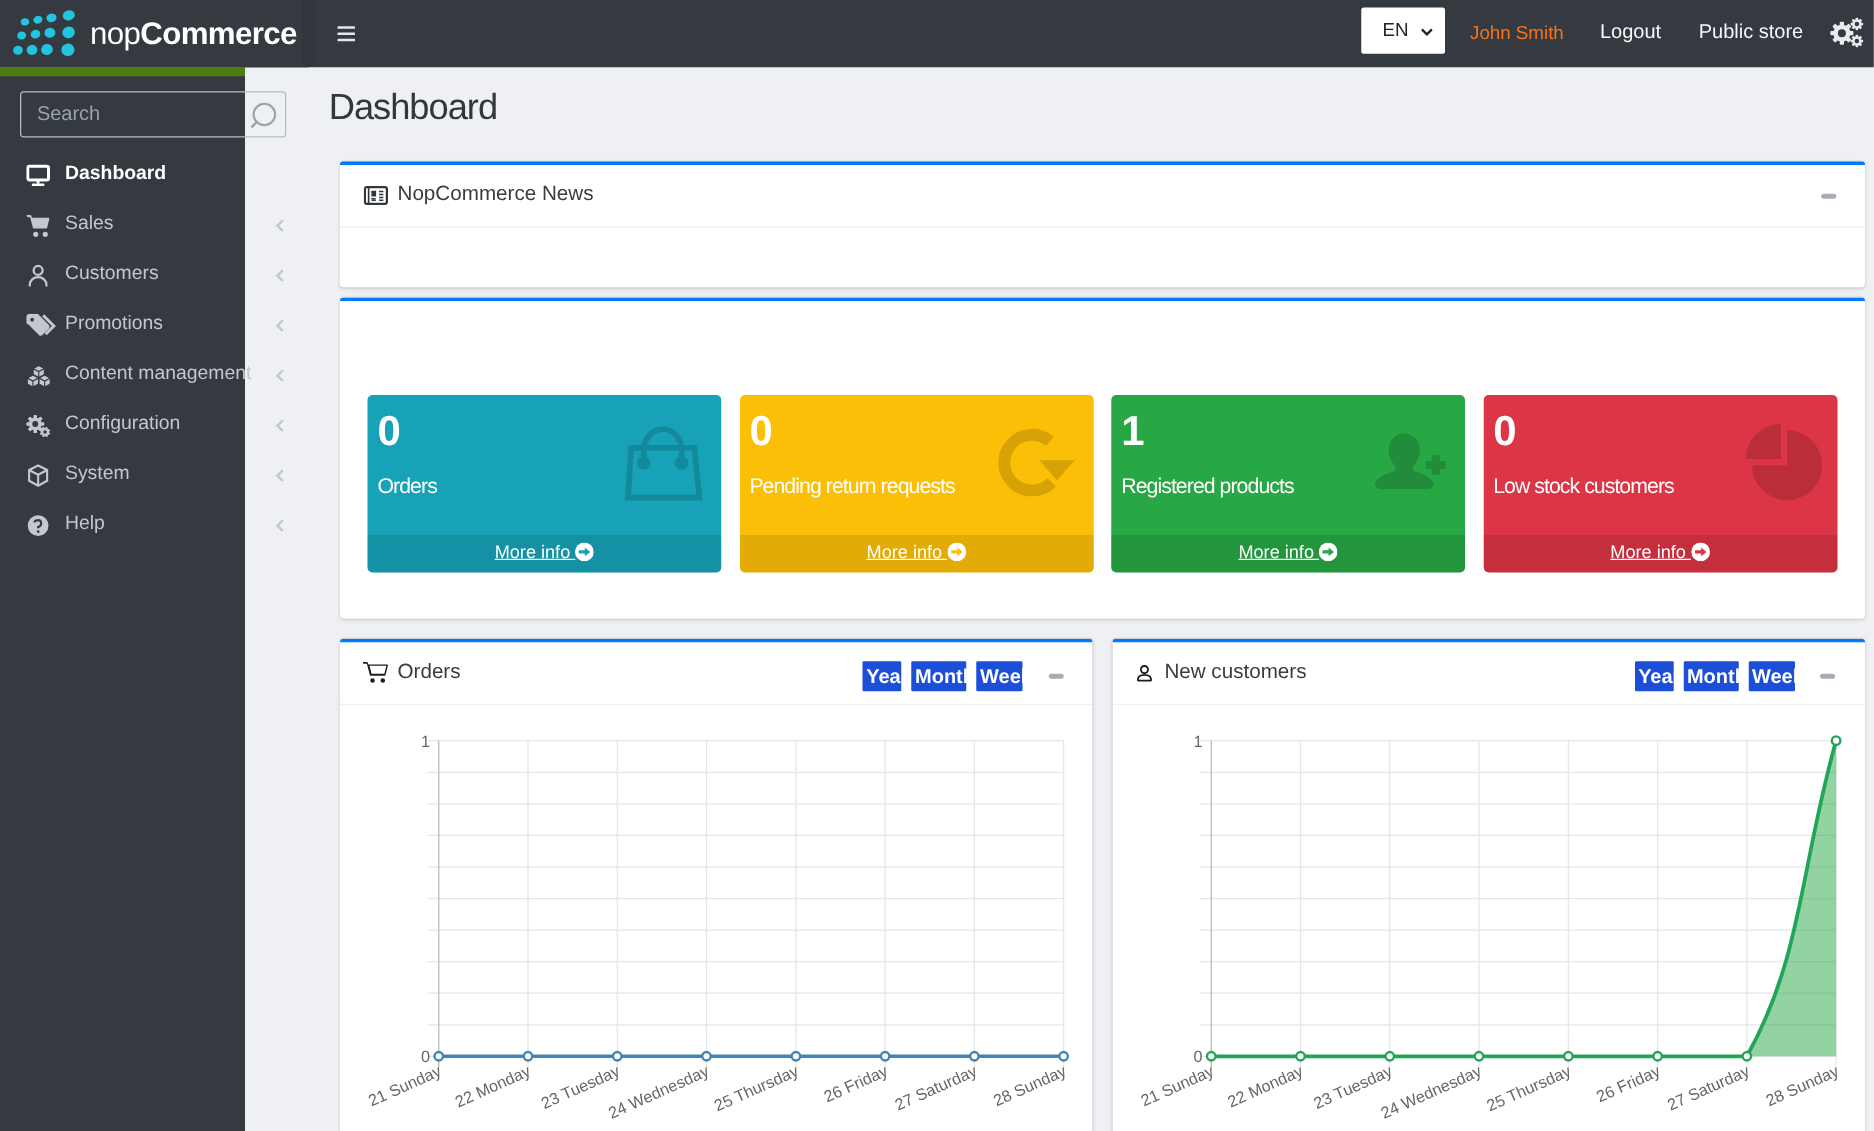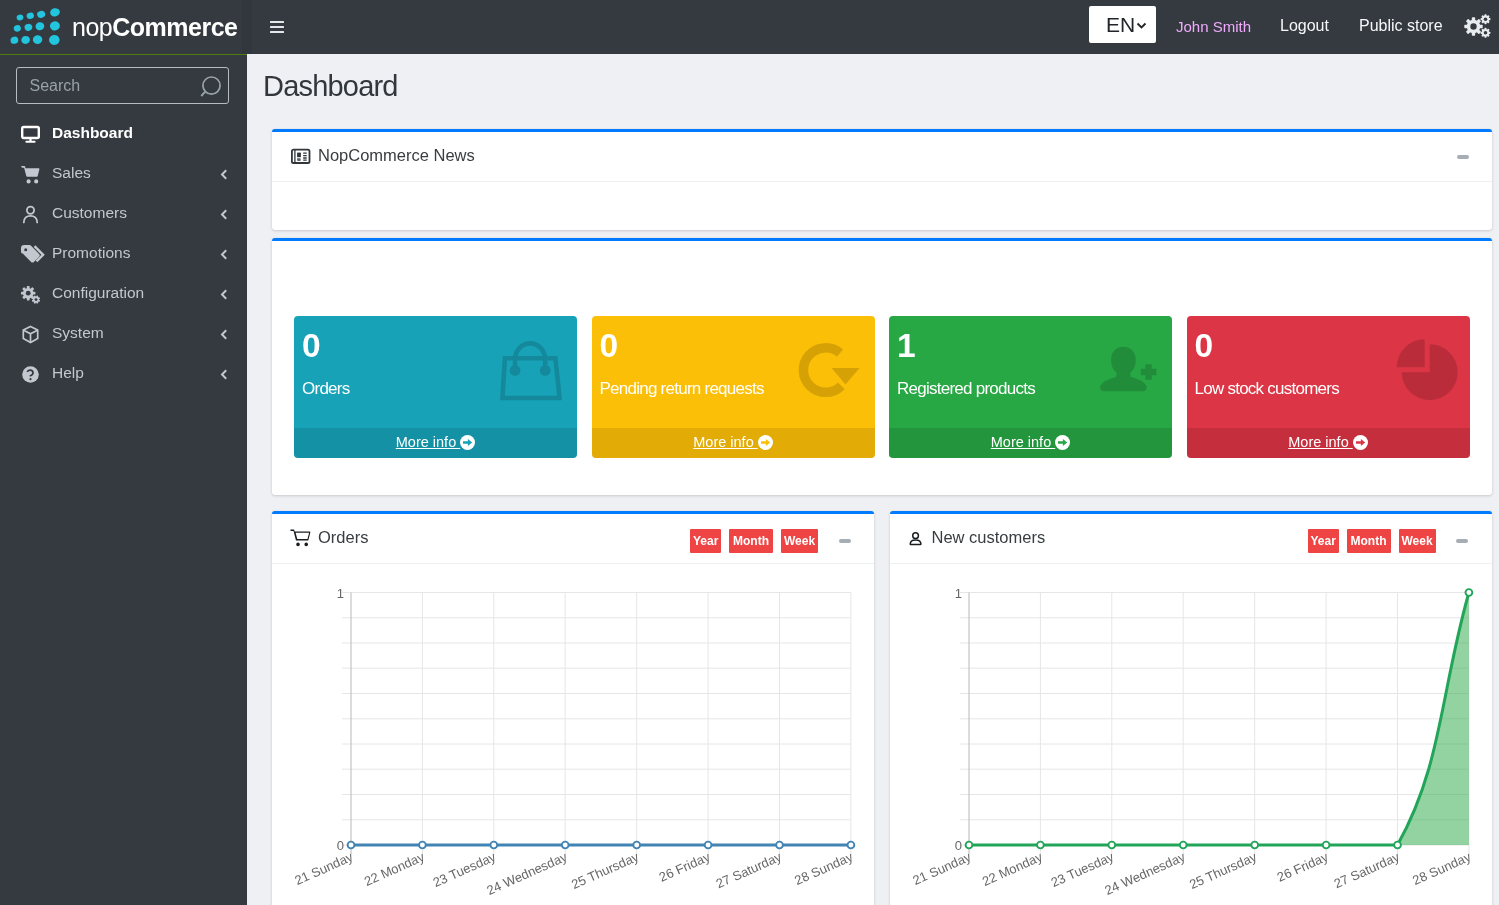--- a/index.html
+++ b/index.html
@@ -4,28 +4,28 @@
 <style>
 * { margin:0; padding:0; box-sizing:border-box; }
 html,body { width:1499px; height:905px; overflow:hidden; font-family:"Liberation Sans", sans-serif; background:#eef0f4; }
 #header { position:absolute; left:0; top:0; width:1499px; height:54px; background:#343a40; }
 #logo { position:absolute; left:0; top:0; width:247px; height:53px; background:#343a40;text-align:right; }
 #logo svg.dots { position:absolute; left:8px; top:6px; }
 #logo .brand { position:absolute; left:72px; top:13px; font-size:25px; color:#fff; font-weight:300; letter-spacing:-0.5px; }
 #logo .brand b { font-weight:700; }
 #hamburger { position:absolute; left:270px; top:20.5px; width:13.5px; height:13px; }
 #hamburger span { display:block; height:2.2px; background:#e4e7ea; margin-bottom:3px; border-radius:0.5px; }
-#sel-lang { position:absolute; left:1089px; top:6px; width:67px; height:37px; background:#fff; border-radius:2px; font-size:21px; color:#212529; display:flex; align-items:center; }
+#sel-lang { position:absolute; left:1089px; top:6px; width:67px; height:37px; background:#fff; border-radius:2px; font-size:15px; color:#212529; display:flex; align-items:center; }
 #sel-lang .txt { margin-left:17px; }
 #sel-lang .car { position:absolute; right:9px; top:14px; width:11px; height:11px; }
-#john { position:absolute; left:1176px; top:18px; color:#f0abfc; font-size:15px; }
+#john { position:absolute; left:1176px; top:18px; color:#f97316; font-size:15px; }
 #logout { position:absolute; left:1280px; top:17px; color:#f6f7f8; font-size:16px; }
 #pubstore { position:absolute; left:1359px; top:17px; color:#f6f7f8; font-size:16px; }
 #gears { position:absolute; left:1462px; top:13px; }
-#sidebar { position:absolute; left:0; top:54px; width:247px; height:851px; background:#343a40; border-top:1px solid #4d7c0f; }
+#sidebar { position:absolute; left:0; top:54px; width:196px; height:851px; background:#343a40; border-top:7px solid #4d7c0f; }
 #search { position:absolute; left:15.5px; top:12px; width:213px; height:37px; border:1px solid #b6bcc2; border-radius:3px; }
 #search .ph { position:absolute; left:13px; top:9px; color:#99a2a8; font-size:16px; }
 #search svg { position:absolute; right:5px; top:7px; }
 #menu { position:absolute; left:0; top:59px; width:247px; }
 .mi { position:relative; height:40px; color:#c2c7d0; font-size:15.5px; }
 .mi.active { color:#fff; font-weight:600; }
 .mi .ic { position:absolute; left:21px; top:11px; width:19px; height:19px; }
 .mi .lbl { position:absolute; left:52px; top:10px; }
 .mi .chev { position:absolute; left:220px; top:15px; width:8px; height:11px; }
 #content { position:absolute; left:247px; top:54px; width:1252px; height:851px; background:#eef0f4; }
@@ -45,21 +45,21 @@
 .tile .lbl { position:absolute; left:8px; top:63px; font-size:17px; letter-spacing:-0.75px; }
 .tile .tico { position:absolute; right:15px; top:23px; }
 .tile .foot { position:absolute; left:0; bottom:0; width:100%; height:30px; background:rgba(0,0,0,0.1); border-radius:0 0 4px 4px; text-align:center; font-size:14.5px; line-height:29px;text-decoration:underline; }
 .tile .foot svg { vertical-align:-3px; }
 #tile1 { left:22px; background:#17a2b8; }
 #tile2 { left:319.5px; background:#fcbf07; }
 #tile3 { left:617px; background:#28a745; }
 #tile4 { left:914.5px; background:#dc3545; }
 
 .cbtns { position:absolute; top:15px; height:24px; }
-.cbtn { display:inline-block; height:24px; background:#ef4444; color:#fff; font-size:12px; font-weight:700; border-radius:1px; padding:0 3px; line-height:25px; margin-left:8px; text-align:center; }
+.cbtn { display:inline-block; height:24px; background:#1d4ed8; color:#fff; font-size:16px; font-weight:700; border-radius:1px; padding:0 3px; line-height:25px; margin-left:8px; text-align:center; }
 </style>
 </head>
 <body>
 <div id="header">
   <div id="logo">
     <svg class="dots" width="60" height="44" viewBox="0 0 60 44">
       <g fill="#22c4de">
         <ellipse cx="12" cy="11.5" rx="3.4" ry="2.9" transform="rotate(-14 12 11.5)"></ellipse>
         <ellipse cx="22.3" cy="9.8" rx="3.7" ry="3.1" transform="rotate(-14 22.3 9.8)"></ellipse>
         <ellipse cx="33.2" cy="8.3" rx="4.1" ry="3.5" transform="rotate(-14 33.2 8.3)"></ellipse>
@@ -169,20 +169,38 @@
           <path fill="currentColor" d="M0 3.2 A3.2 3.2 0 0 1 3.2 0 h5.2 a2 2 0 0 1 1.4 .6 l8.3 8.3 a2 2 0 0 1 0 2.8 l-5.2 5.2 a2 2 0 0 1 -2.8 0 L1.8 8.6 A2 2 0 0 1 0 7.2 Z"></path>
           <circle cx="4.7" cy="4.7" r="1.5" fill="#343a40"></circle>
           <path d="M13.5 1.2 l8.6 8.6 -6.6 6.6" fill="none" stroke="currentColor" stroke-width="2.4"></path>
         </svg>
       <span class="lbl">Promotions</span>
       <svg class="chev" viewBox="0 0 8 11">
           <path d="M6.2 1.2 L2 5.5 L6.2 9.8" stroke="currentColor" stroke-width="2" fill="none"></path>
         </svg>
     </div>
     <div class="mi">
+      <svg class="ic" style="width:20px;height:18px;top:12px;" viewBox="0 0 20 18">
+          <g fill="currentColor" stroke="#343a40" stroke-width="0.9" stroke-linejoin="round">
+            <path d="M10 0.5 L14.5 2.9 V7.5 L10 9.9 L5.5 7.5 V2.9 Z"></path>
+            <path d="M5.3 8.1 L9.8 10.5 V15.1 L5.3 17.5 L0.8 15.1 V10.5 Z"></path>
+            <path d="M14.7 8.1 L19.2 10.5 V15.1 L14.7 17.5 L10.2 15.1 V10.5 Z"></path>
+          </g>
+          <g stroke="#343a40" stroke-width="0.9" fill="none">
+            <path d="M5.5 2.9 L10 5.2 L14.5 2.9 M10 5.2 V9.9"></path>
+            <path d="M0.8 10.5 L5.3 12.8 L9.8 10.5 M5.3 12.8 V17.5"></path>
+            <path d="M10.2 10.5 L14.7 12.8 L19.2 10.5 M14.7 12.8 V17.5"></path>
+          </g>
+        </svg>
+      <span class="lbl">Content management</span>
+      <svg class="chev" viewBox="0 0 8 11">
+          <path d="M6.2 1.2 L2 5.5 L6.2 9.8" stroke="currentColor" stroke-width="2" fill="none"></path>
+        </svg>
+    </div>
+    <div class="mi">
       <svg class="ic" viewBox="0 0 19 19">
           <circle cx="7.2" cy="8.2" r="5.2" fill="currentColor"></circle>
           <rect x="5.80" y="1.00" width="2.80" height="4.00" rx="0.7" fill="currentColor" transform="rotate(0.0 7.2 8.2)"></rect>
           <rect x="5.80" y="1.00" width="2.80" height="4.00" rx="0.7" fill="currentColor" transform="rotate(45.0 7.2 8.2)"></rect>
           <rect x="5.80" y="1.00" width="2.80" height="4.00" rx="0.7" fill="currentColor" transform="rotate(90.0 7.2 8.2)"></rect>
           <rect x="5.80" y="1.00" width="2.80" height="4.00" rx="0.7" fill="currentColor" transform="rotate(135.0 7.2 8.2)"></rect>
           <rect x="5.80" y="1.00" width="2.80" height="4.00" rx="0.7" fill="currentColor" transform="rotate(180.0 7.2 8.2)"></rect>
           <rect x="5.80" y="1.00" width="2.80" height="4.00" rx="0.7" fill="currentColor" transform="rotate(225.0 7.2 8.2)"></rect>
           <rect x="5.80" y="1.00" width="2.80" height="4.00" rx="0.7" fill="currentColor" transform="rotate(270.0 7.2 8.2)"></rect>
           <rect x="5.80" y="1.00" width="2.80" height="4.00" rx="0.7" fill="currentColor" transform="rotate(315.0 7.2 8.2)"></rect>

